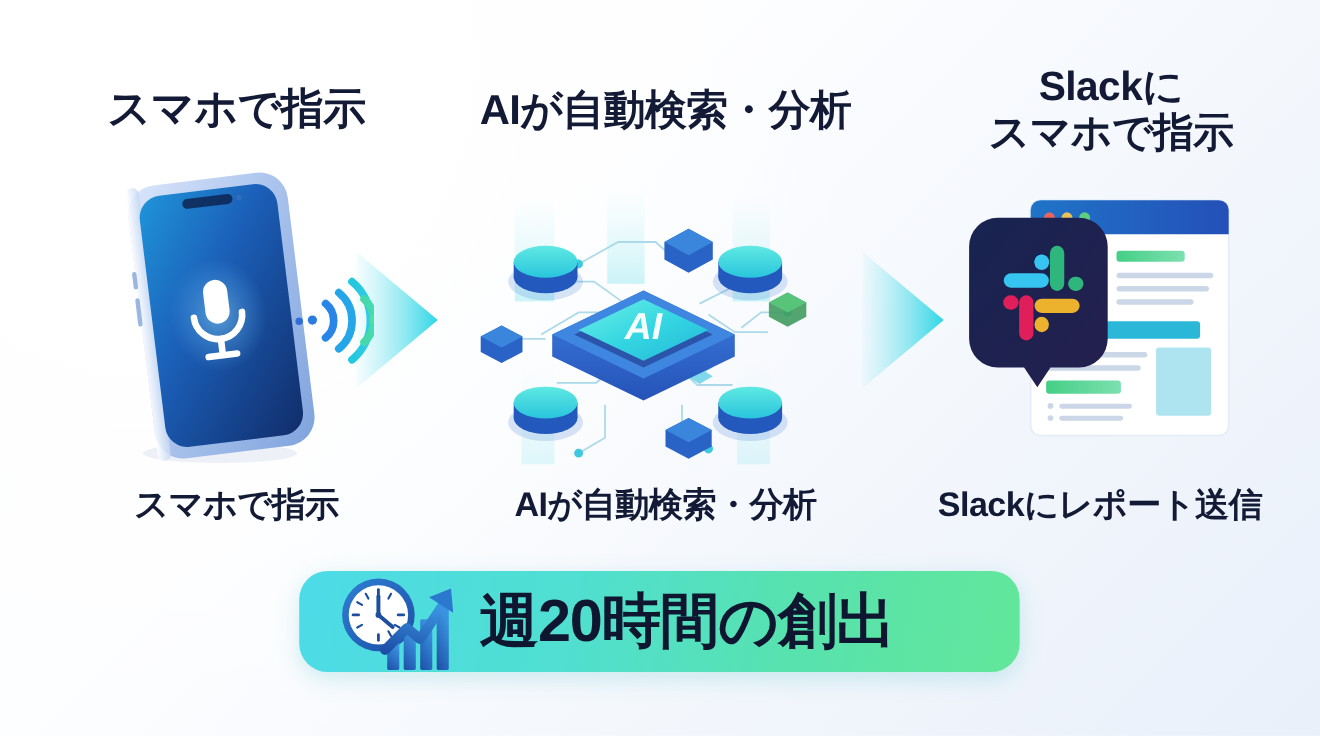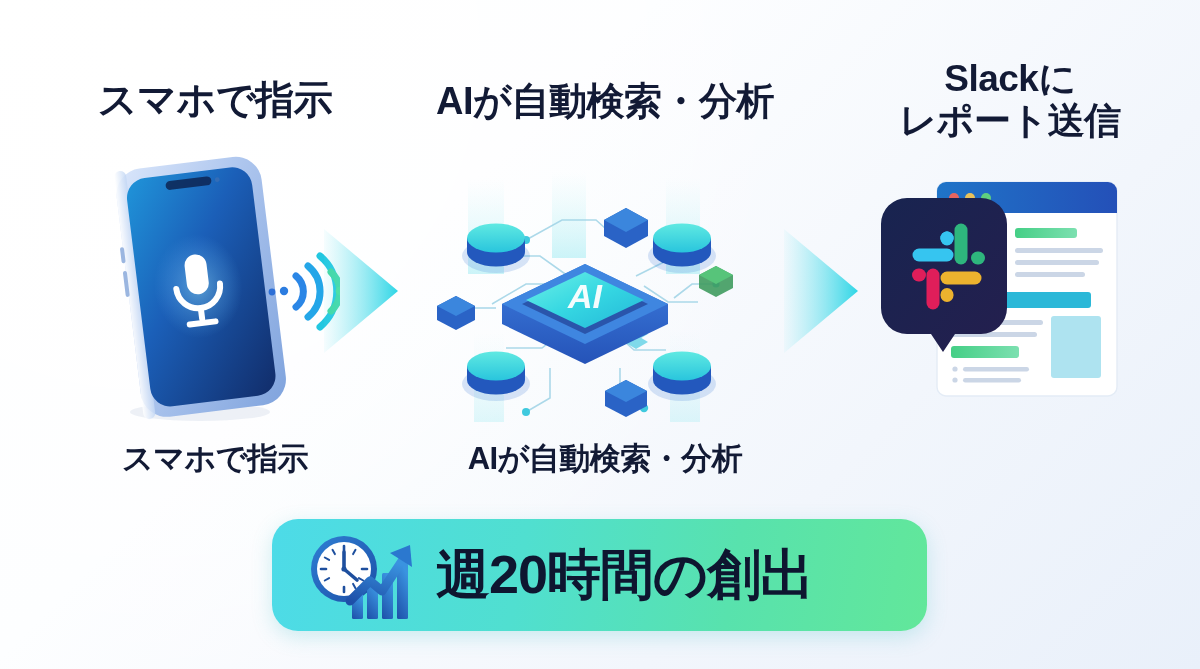--- a/index.html
+++ b/index.html
@@ -59,21 +59,21 @@
   #panel-phone { left: 100px; top: 150px; width: 240px; height: 275px; }
   #panel-ai    { left: 430px; top: 172px; width: 310px; height: 265px; }
   #panel-slack { left: 865px; top: 168px; width: 265px; height: 255px; }
 
   
   #banner {
     position: absolute;
     left: 272px;
     top: 519px;
     width: 655px;
-    height: 112px;
+    height: 92px;
     border-radius: 26px;
     background: linear-gradient(100deg, #4ddbe8 0%, #50dfd0 38%, #58e2ad 70%, #62e79a 100%);
     box-shadow: 0 6px 20px rgba(70, 190, 200, 0.25);
     display: flex;
     align-items: center;
     padding-left: 30px;
     box-sizing: border-box;
   }
   #banner-icon { width: 120px; height: 96px; flex: 0 0 120px; }
   #banner-text {
@@ -86,21 +86,21 @@
   }
 </style>
 </head>
 <body>
 
 <div id="stage">
 
   <div class="head" id="head-1">スマホで指示</div>
   <div class="head" id="head-2">AIが自動検索・分析</div>
   <div class="head" id="head-3">Slackに
-レポート送信</div>
+スマホで指示</div>
 
   <div class="panel" id="panel-phone">
     <svg viewBox="0 0 240 275" width="240" height="275">
       <defs>
         <linearGradient id="phoneBody" x1="0" y1="0" x2="1" y2="1">
           <stop offset="0%" stop-color="#dbe7fb"></stop>
           <stop offset="45%" stop-color="#aec6ee"></stop>
           <stop offset="100%" stop-color="#7fa3dd"></stop>
         </linearGradient>
         <linearGradient id="phoneScreen" x1="0.1" y1="0" x2="0.9" y2="1">
@@ -362,20 +362,21 @@
 
           <path d="M68 135 v-28" stroke="#e01e5a"></path>
           <rect x="47" y="100.5" width="14" height="13" rx="6.5" fill="#e01e5a" stroke="none"></rect>
         </g>
       </g>
     </svg>
   </div>
 
   <div class="caption" id="cap-1">スマホで指示</div>
   <div class="caption" id="cap-2">AIが自動検索・分析</div>
+  <div class="caption" id="cap-3">Slackにレポート送信</div>
 
   <div id="banner">
     <svg id="banner-icon" viewBox="0 0 120 96">
       <defs>
         <linearGradient id="barG" x1="0" y1="1" x2="0.4" y2="0">
           <stop offset="0%" stop-color="#1d4fa8"></stop>
           <stop offset="100%" stop-color="#3a93e0"></stop>
         </linearGradient>
         <linearGradient id="rimG" x1="0" y1="0" x2="1" y2="1">
           <stop offset="0%" stop-color="#2f7fd4"></stop>

